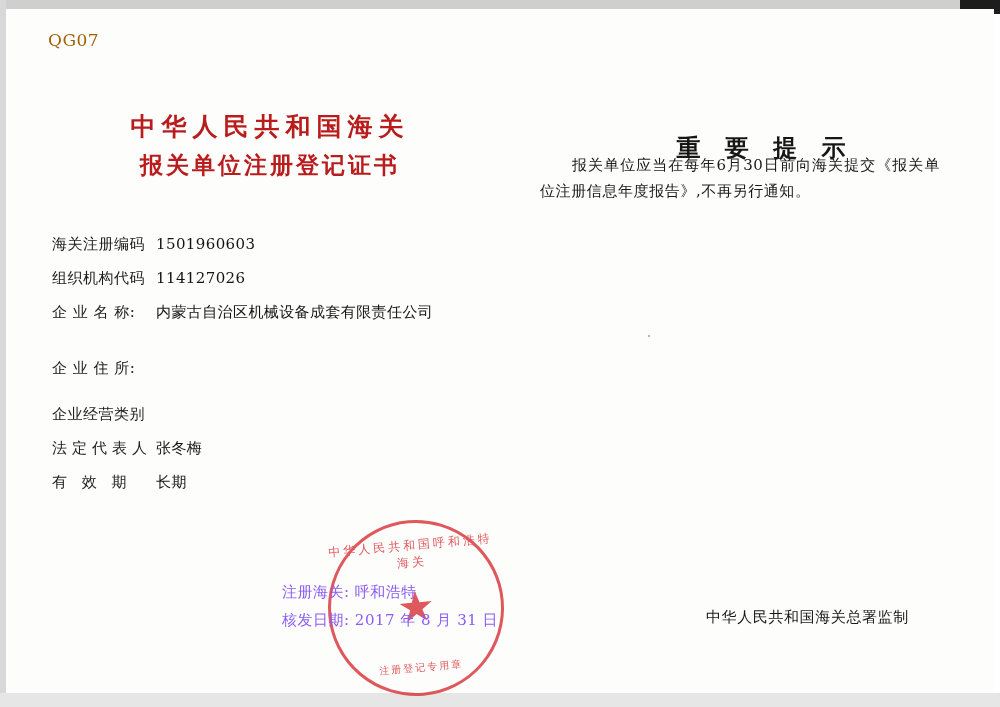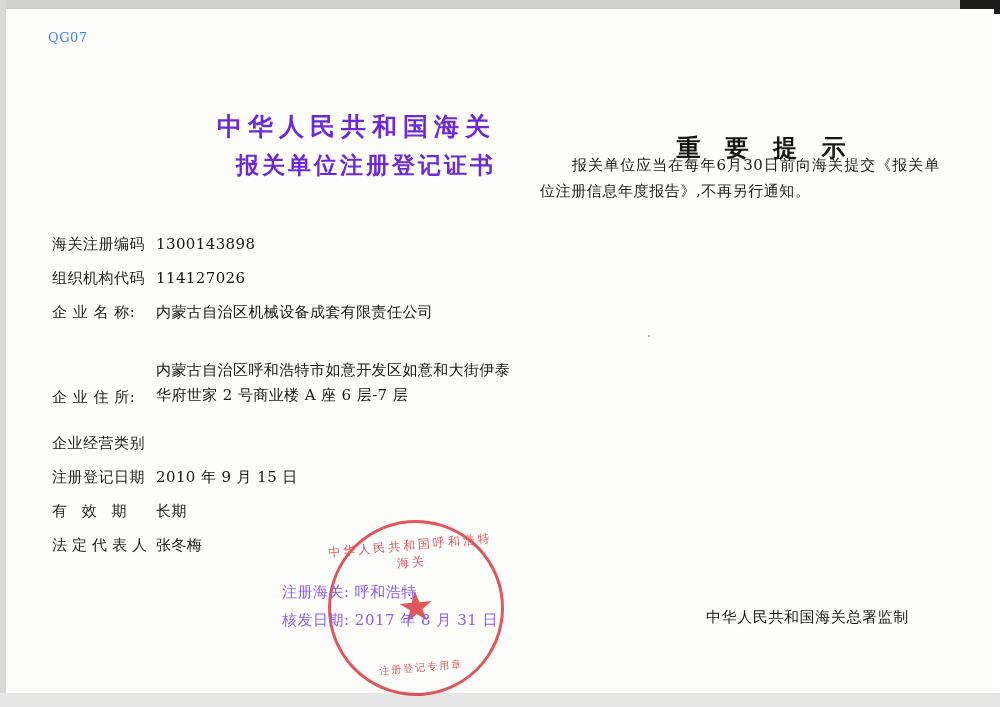--- a/index.html
+++ b/index.html
@@ -46,38 +46,38 @@
     top: 9px; left: 6px;
     width: 988px; height: 684px;
     background: #fdfdfb;
   }
 
   .form-code {
     position: absolute;
     left: 48px;
     top: 30px;
     font-family: "DejaVu Serif", serif;
-    font-size: 13px;
+    font-size: 17px;
     letter-spacing: 0.5px;
-    color: #3b82f6;
+    color: #a16207;
   }
 
   
   .cert-title {
     position: absolute;
-    left: 76px;
+    left: 60px;
     top: 108px;
     width: 420px;
-    text-align: right;
+    text-align: center;
     font-family: "DejaVu Serif", serif;
     font-size: 25px;
     font-weight: bold;
     letter-spacing: 6px;
     line-height: 38px;
-    color: #6d28d9;
+    color: #b91c1c;
   }
   .cert-title .line2 {
     font-size: 23px;
     letter-spacing: 3px;
   }
 
   .fields {
     position: absolute;
     left: 52px;
     top: 234px;
@@ -220,59 +220,54 @@
 
   <div class="cert-title">
     <div class="line1">中华人民共和国海关</div>
     <div class="line2">报关单位注册登记证书</div>
   </div>
 
   <div class="fields">
 
     <div class="field-row">
       <div class="field-label">海关注册编码</div>
-      <div class="field-value">1300143898</div>
+      <div class="field-value">1501960603</div>
     </div>
 
     <div class="field-row">
       <div class="field-label">组织机构代码</div>
       <div class="field-value">114127026</div>
     </div>
 
     <div class="field-row">
       <div class="field-label">企 业 名 称:</div>
       <div class="field-value">内蒙古自治区机械设备成套有限责任公司</div>
     </div>
 
     <div class="gap-lg"></div>
 
     <div class="field-row">
       <div class="field-label">企 业 住 所:</div>
-      <div class="field-value addr-value">内蒙古自治区呼和浩特市如意开发区如意和大街伊泰华府世家 2 号商业楼 A 座 6 层-7 层</div>
     </div>
 
     <div class="gap-md"></div>
 
     <div class="field-row">
       <div class="field-label">企业经营类别</div>
     </div>
 
-    <div class="field-row">
-      <div class="field-label">注册登记日期</div>
-      <div class="field-value">2010 年 9 月 15 日</div>
+
+    <div class="field-row">
+      <div class="field-label spaced">法定代表人</div>
+      <div class="field-value">张冬梅</div>
     </div>
 
     <div class="field-row">
       <div class="field-label spaced">有 效 期</div>
       <div class="field-value">长期</div>
-    </div>
-
-    <div class="field-row">
-      <div class="field-label spaced">法定代表人</div>
-      <div class="field-value">张冬梅</div>
     </div>
 
   </div>
 
   <div class="seal">
     <div class="seal-inner">
       <div class="seal-text-top">中华人民共和国呼和浩特海关</div>
       <div class="seal-star">★</div>
       <div class="seal-text-bottom">注册登记专用章</div>
     </div>

